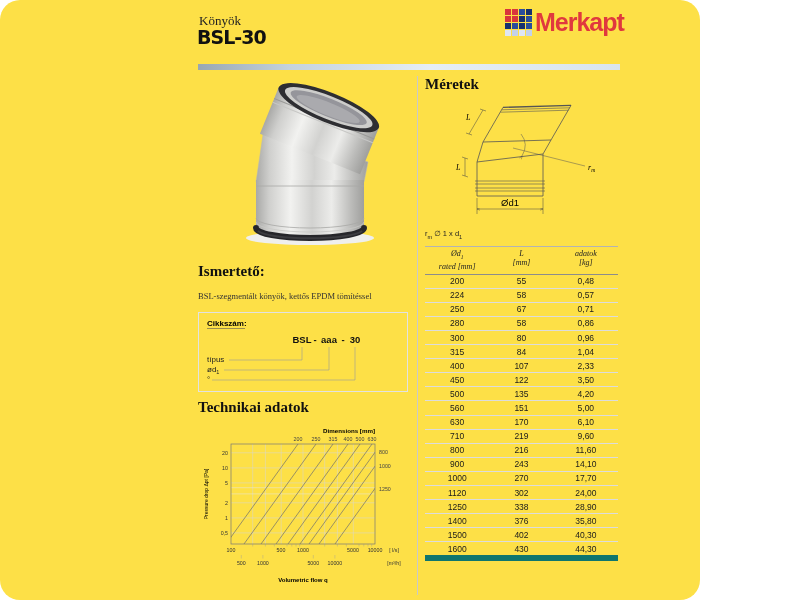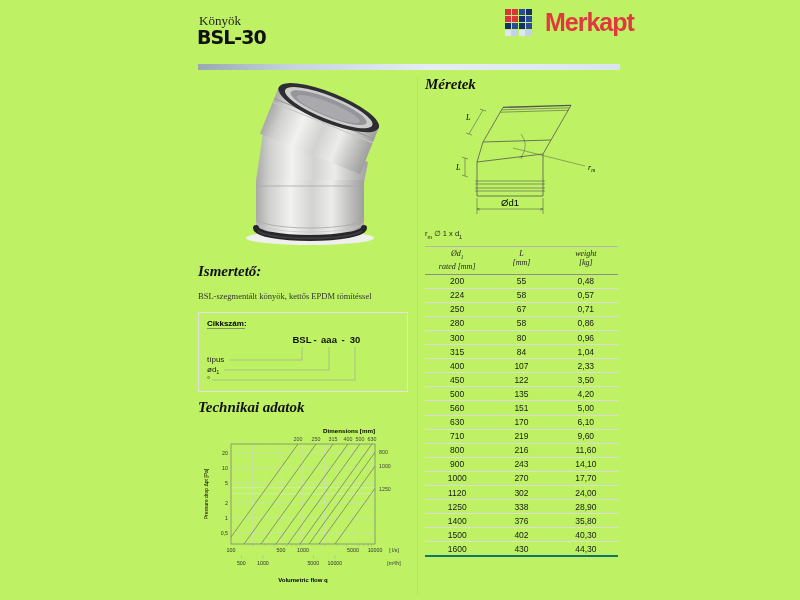--- a/index.html
+++ b/index.html
@@ -1,47 +1,47 @@
 <!DOCTYPE html>
 <html><head>
 <meta charset="utf-8">
 <style>
   html,body{margin:0;padding:0;background:#fff;}
-  #page{position:relative;width:800px;height:600px;background:#bef264;overflow:hidden;
-        font-family:"Liberation Sans",sans-serif;color:#1a1a1a;}
+  #page{position:relative;width:700px;height:600px;background:#fde047;overflow:hidden;
+        font-family:"Liberation Sans",sans-serif;color:#1a1a1a;border-radius:20px;}
   .abs{position:absolute;}
 
   
   .category{left:199px;top:13px;font-family:"Liberation Serif",serif;font-size:13px;color:#222;}
   .title{left:197px;top:26px;font-family:"DejaVu Sans",sans-serif;font-weight:bold;
          font-size:19px;letter-spacing:-1px;color:#111;}
-  .brand{left:505px;top:8px;display:flex;align-items:center;gap:13px;}
+  .brand{left:505px;top:8px;display:flex;align-items:center;gap:3px;}
   .logo-grid{display:grid;grid-template-columns:repeat(4,6px);grid-auto-rows:6px;gap:1px;}
   .logo-grid i{display:block;}
   .wordmark{font-family:"Liberation Sans",sans-serif;font-weight:bold;font-size:25px;
             letter-spacing:-1px;color:#e0383e;}
   .gradbar{left:198px;top:64px;width:422px;height:6px;
            background:linear-gradient(to right,#98a7b2 0%,#c5d3dd 22%,#e6eef4 55%,#d9e5ee 100%);}
   .divider{left:417px;top:76px;width:1px;height:519px;background:#c9c9c9;}
 
   
-  .sheading{font-family:"Liberation Serif",serif;font-style:italic;font-weight:bold;
+  .sheading{font-family:"Liberation Serif",serif;font-weight:bold;
             font-size:15px;color:#111;}
 
   .desc{left:198px;top:291px;font-family:"Liberation Serif",serif;font-size:8.5px;color:#333;}
 
   
   .dtable{left:425px;top:246px;width:193px;font-size:8.5px;}
   .thead{display:flex;border-top:1px solid #b3b3b3;border-bottom:1px solid #8c8c8c;
          padding:2px 0 3px 0;font-family:"Liberation Serif",serif;font-style:italic;
          font-size:8px;color:#222;}
   .thead .tc{line-height:9px;}
   .tc{flex:1;text-align:center;}
   .trow{display:flex;border-bottom:1px solid #dcdcdc;height:13.1px;align-items:center;color:#1a1a1a;}
-  .trow:last-child{border-bottom:2px solid #0f766e;}
+  .trow:last-child{border-bottom:6px solid #0f766e;}
 
   .note{left:425px;top:229px;font-size:7.5px;color:#222;}
   .note sub,.thead sub{font-size:5.5px;}
 
   svg text{font-family:"Liberation Sans",sans-serif;}
   .serifit{font-family:"Liberation Serif",serif;font-style:italic;}
 </style>
 </head>
 <body>
 
@@ -308,21 +308,21 @@
     <div class="thead">
       <span class="tc">
         <span><span>Ød</span><sub>1</sub></span><br>
         <span>rated [mm]</span>
       </span>
       <span class="tc">
         <span>L</span><br>
         <span>[mm]</span>
       </span>
       <span class="tc">
-        <span>weight</span><br>
+        <span>adatok</span><br>
         <span>[kg]</span>
       </span>
     </div>
     <div class="tbody">
 
         <div class="trow">
           <span class="tc">200</span>
           <span class="tc">55</span>
           <span class="tc">0,48</span>
         </div>

